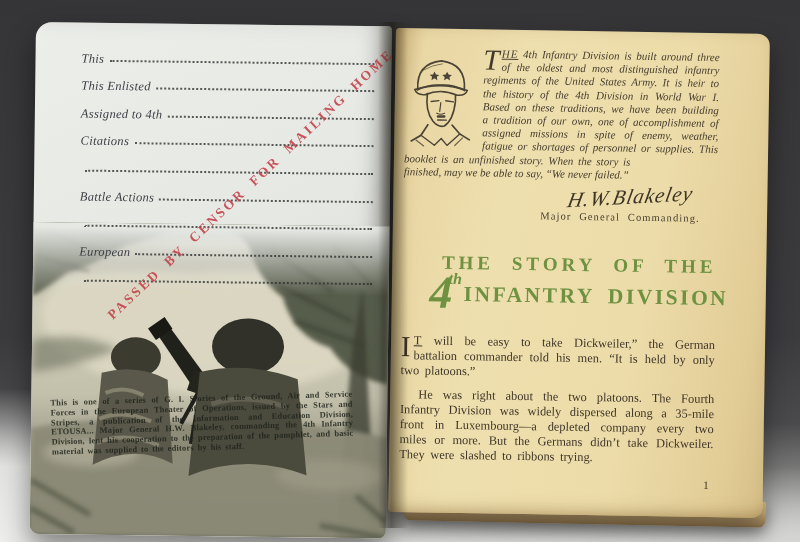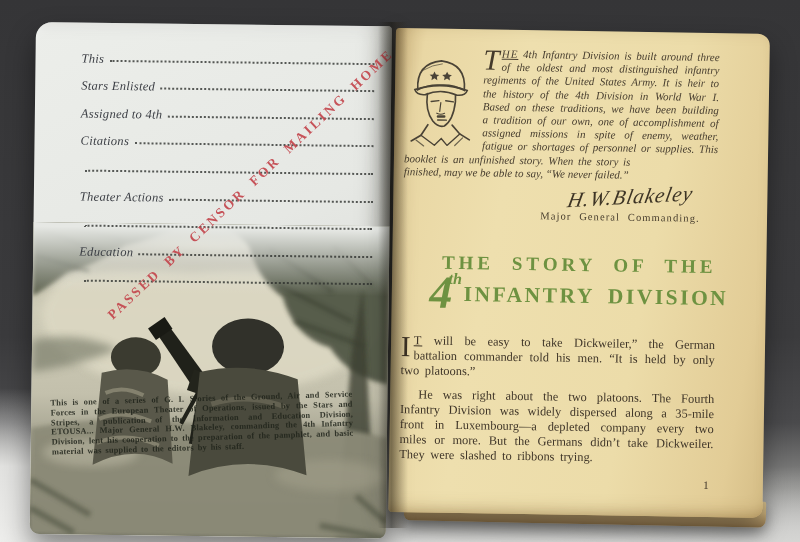--- a/index.html
+++ b/index.html
@@ -166,45 +166,45 @@
       <div class="photo-fade"></div>
       <div class="photo-caption">This is one of a series of G. I. Stories of the Ground, Air and Service Forces in the European Theater of Operations, issued by the Stars and Stripes, a publication of the Information and Education Division, ETOUSA... Major General H.W. Blakeley, commanding the 4th Infantry Division, lent his cooperation to the preparation of the pamphlet, and basic material was supplied to the editors by his staff.</div>
     </div>
 
     <div class="form">
       <div class="form-row">
           <span class="form-label">This</span>
           <span class="dotline"></span>
         </div>
       <div class="form-row">
-          <span class="form-label">Stars Enlisted</span>
+          <span class="form-label">This Enlisted</span>
           <span class="dotline"></span>
         </div>
       <div class="form-row">
           <span class="form-label">Assigned to 4th</span>
           <span class="dotline"></span>
         </div>
       <div class="form-row">
           <span class="form-label">Citations</span>
           <span class="dotline"></span>
         </div>
       <div class="form-row">
           <span class="form-label"></span>
           <span class="dotline"></span>
         </div>
       <div class="form-row">
-          <span class="form-label">Theater Actions</span>
+          <span class="form-label">Battle Actions</span>
           <span class="dotline"></span>
         </div>
       <div class="form-row">
           <span class="form-label"></span>
           <span class="dotline"></span>
         </div>
       <div class="form-row">
-          <span class="form-label">Education</span>
+          <span class="form-label">European</span>
           <span class="dotline"></span>
         </div>
       <div class="form-row">
           <span class="form-label"></span>
           <span class="dotline"></span>
         </div>
     </div>
 
     <div class="stamp">PASSED BY CENSOR FOR MAILING HOME</div>
   </div>

